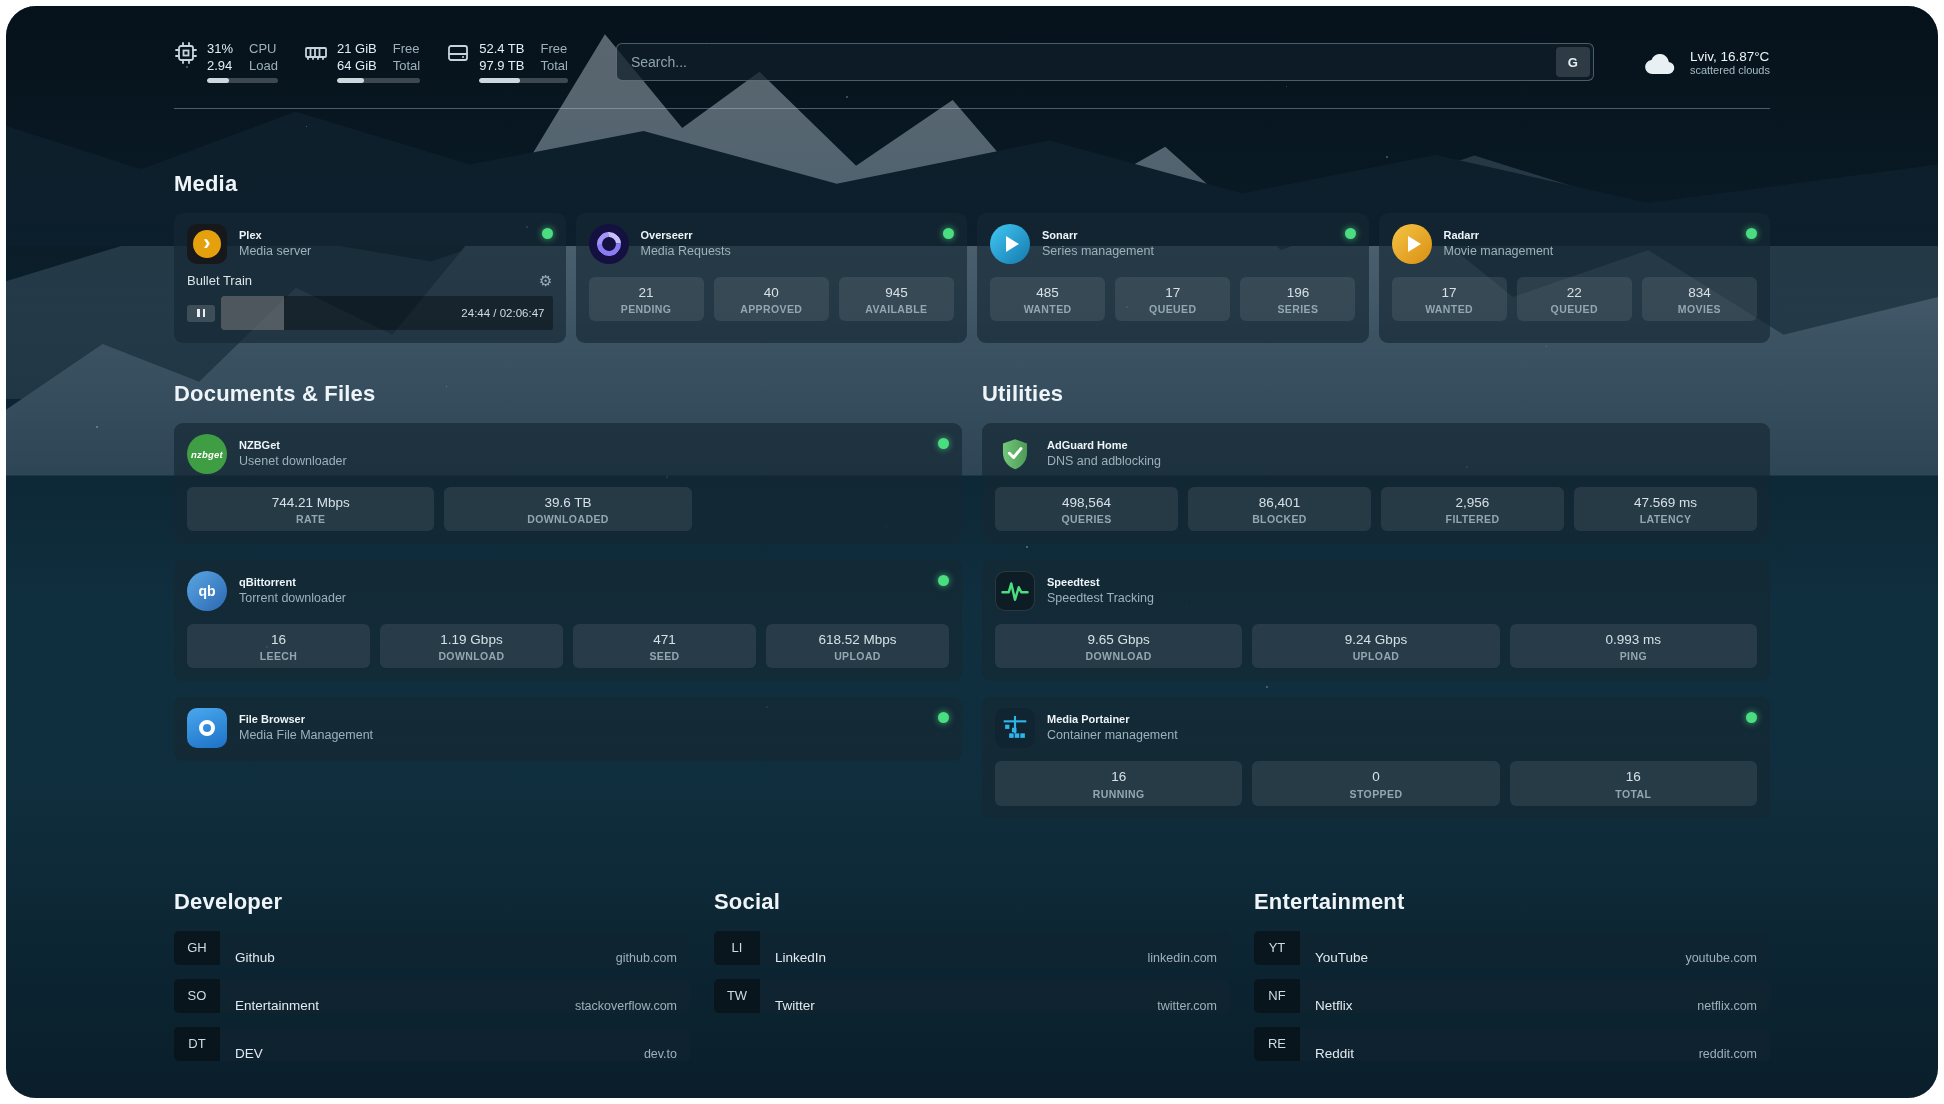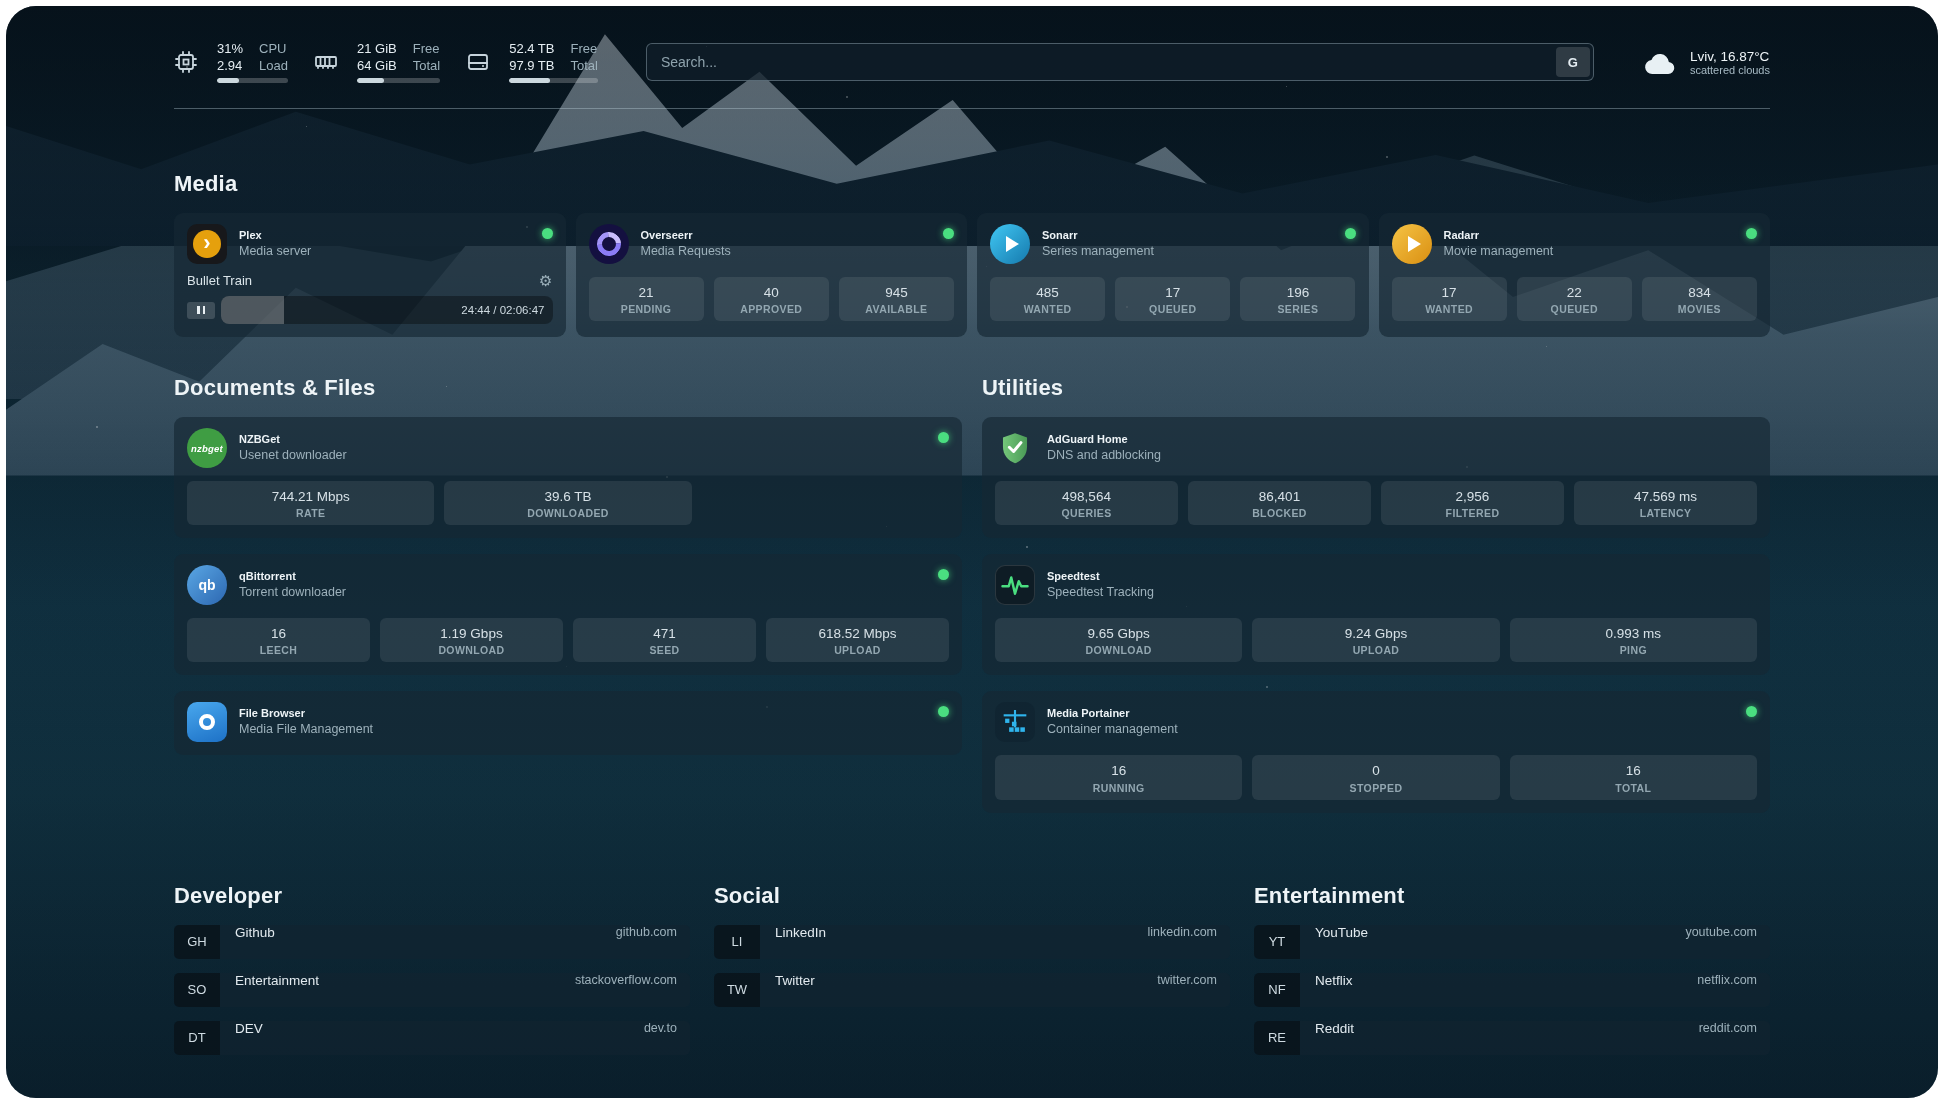--- a/index.html
+++ b/index.html
@@ -28,21 +28,21 @@
   .flakes2 { width:1px;height:1px;border-radius:50%;background:rgba(255,255,255,.4); position:absolute; top:220px; left:150px;
     box-shadow: 300px 120px rgba(255,255,255,.3), 700px 40px rgba(255,255,255,.3), 980px 260px rgba(255,255,255,.25),
       1280px 80px rgba(255,255,255,.3), 1540px 340px rgba(255,255,255,.25), 440px 380px rgba(255,255,255,.3),
       880px 520px rgba(255,255,255,.25), 1180px 600px rgba(255,255,255,.25), 560px 660px rgba(255,255,255,.2);}
 
   
   .content { position:relative; padding:26px 168px 0; color:#e7eef3; }
 
   
   .topbar { display:flex; align-items:center; gap:26px; height:60px; }
-  .resource { display:flex; align-items:center; gap:19px; }
+  .resource { display:flex; align-items:flex-start; gap:9px; }
   .res-icon { width:24px; height:24px; color:#c7d4dc; flex:none; }
   .res-icon svg { width:24px; height:24px; display:block; }
   .res-body { display:flex; flex-direction:column; }
   .res-grid { display:grid; grid-template-columns:auto auto; column-gap:16px; font-size:13px; line-height:1.3; }
   .res-val { color:#e5edf2; }
   .res-lab { color:#9db1bb; }
   .res-bar { margin-top:4px; height:5px; border-radius:3px; background:rgba(255,255,255,.22); overflow:hidden; }
   .res-fill { height:100%; border-radius:3px; background:#ccd8de; }
   .searchwrap { flex:1; position:relative; margin:0 22px; }
   .search-input { width:100%; height:38px; border-radius:6px; border:1px solid rgba(170,192,204,.4);
@@ -101,28 +101,28 @@
   .ic-speedtest { background:#0e1c25; border:1px solid rgba(255,255,255,.12); }
   .ic-portainer { background:rgba(12,30,42,.4); }
 
   
   .np-row { display:flex; align-items:center; margin-top:9px; }
   .np-title { font-size:13px; color:#dbe5ea; }
   .gear { margin-left:auto; color:#9db1bb; font-size:15px; cursor:pointer; line-height:1; }
   .player { display:flex; align-items:center; gap:6px; margin-top:8px; }
   .pause-btn { width:28px; height:17px; border-radius:3px; background:rgba(255,255,255,.16); display:flex; align-items:center; justify-content:center; gap:3px; cursor:pointer; flex:none; }
   .pb { display:block; width:2.5px; height:8px; background:#e9f0f4; }
-  .ptrack { flex:1; height:28px; border-radius:8px; background:rgba(0,0,0,.34); position:relative; overflow:hidden;text-align:right; }
+  .ptrack { flex:1; height:34px; border-radius:2px; background:rgba(0,0,0,.34); position:relative; overflow:hidden;text-align:right; }
   .pfill { height:100%; background:rgba(255,255,255,.26); border-radius:3px 0 0 3px; }
   .ptime { position:absolute; right:8px; top:50%; transform:translateY(-50%); font-size:11.5px; color:#cfdbe2; white-space:nowrap; }
 
   
   .bookmarks { display:grid; grid-template-columns:repeat(3,1fr); gap:24px; margin-top:70px; padding-bottom:40px; }
   .bm-col .section-title { margin-bottom:16px; }
-  .bm-row { display:flex; align-items:flex-start; height:34px; border-radius:5px; background:rgba(18,36,48,.62); margin-bottom:14px; cursor:pointer; overflow:hidden; }
+  .bm-row { display:flex; align-items:flex-end; height:34px; border-radius:5px; background:rgba(18,36,48,.62); margin-bottom:14px; cursor:pointer; overflow:hidden; }
   .bm-abbr { width:46px; height:100%; background:rgba(0,0,0,.38); color:#cfdbe2; font-size:13px; font-weight:500;
              display:flex; align-items:center; justify-content:center; flex:none; }
   .bm-label { margin-left:15px; font-size:13.5px; color:#e2eaef; }
   .bm-url { margin-left:auto; padding-right:13px; font-size:12.5px; color:#9db1bb; }
 </style>
 </head>
 <body>
 
 <div class="frame">
   <div class="bg">

